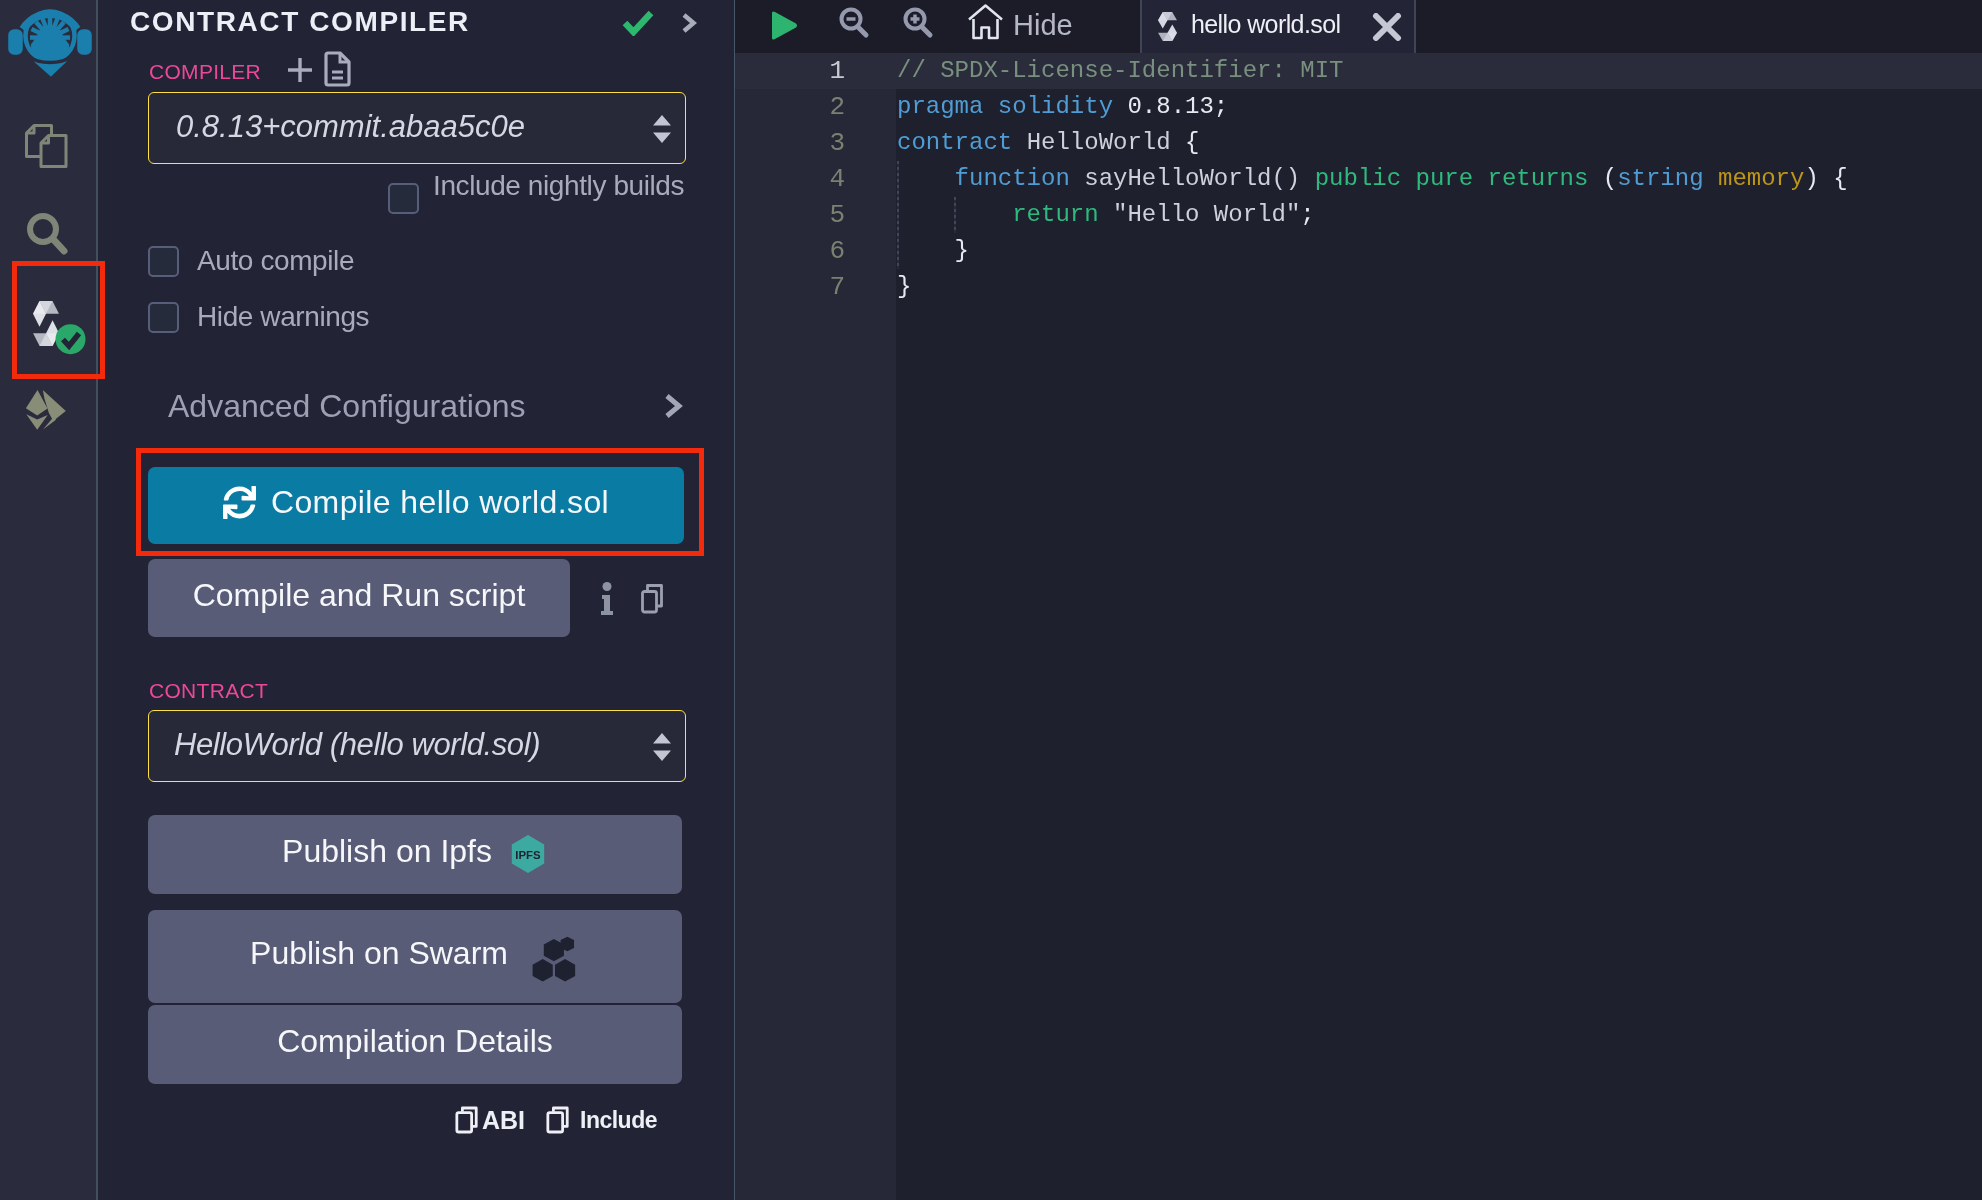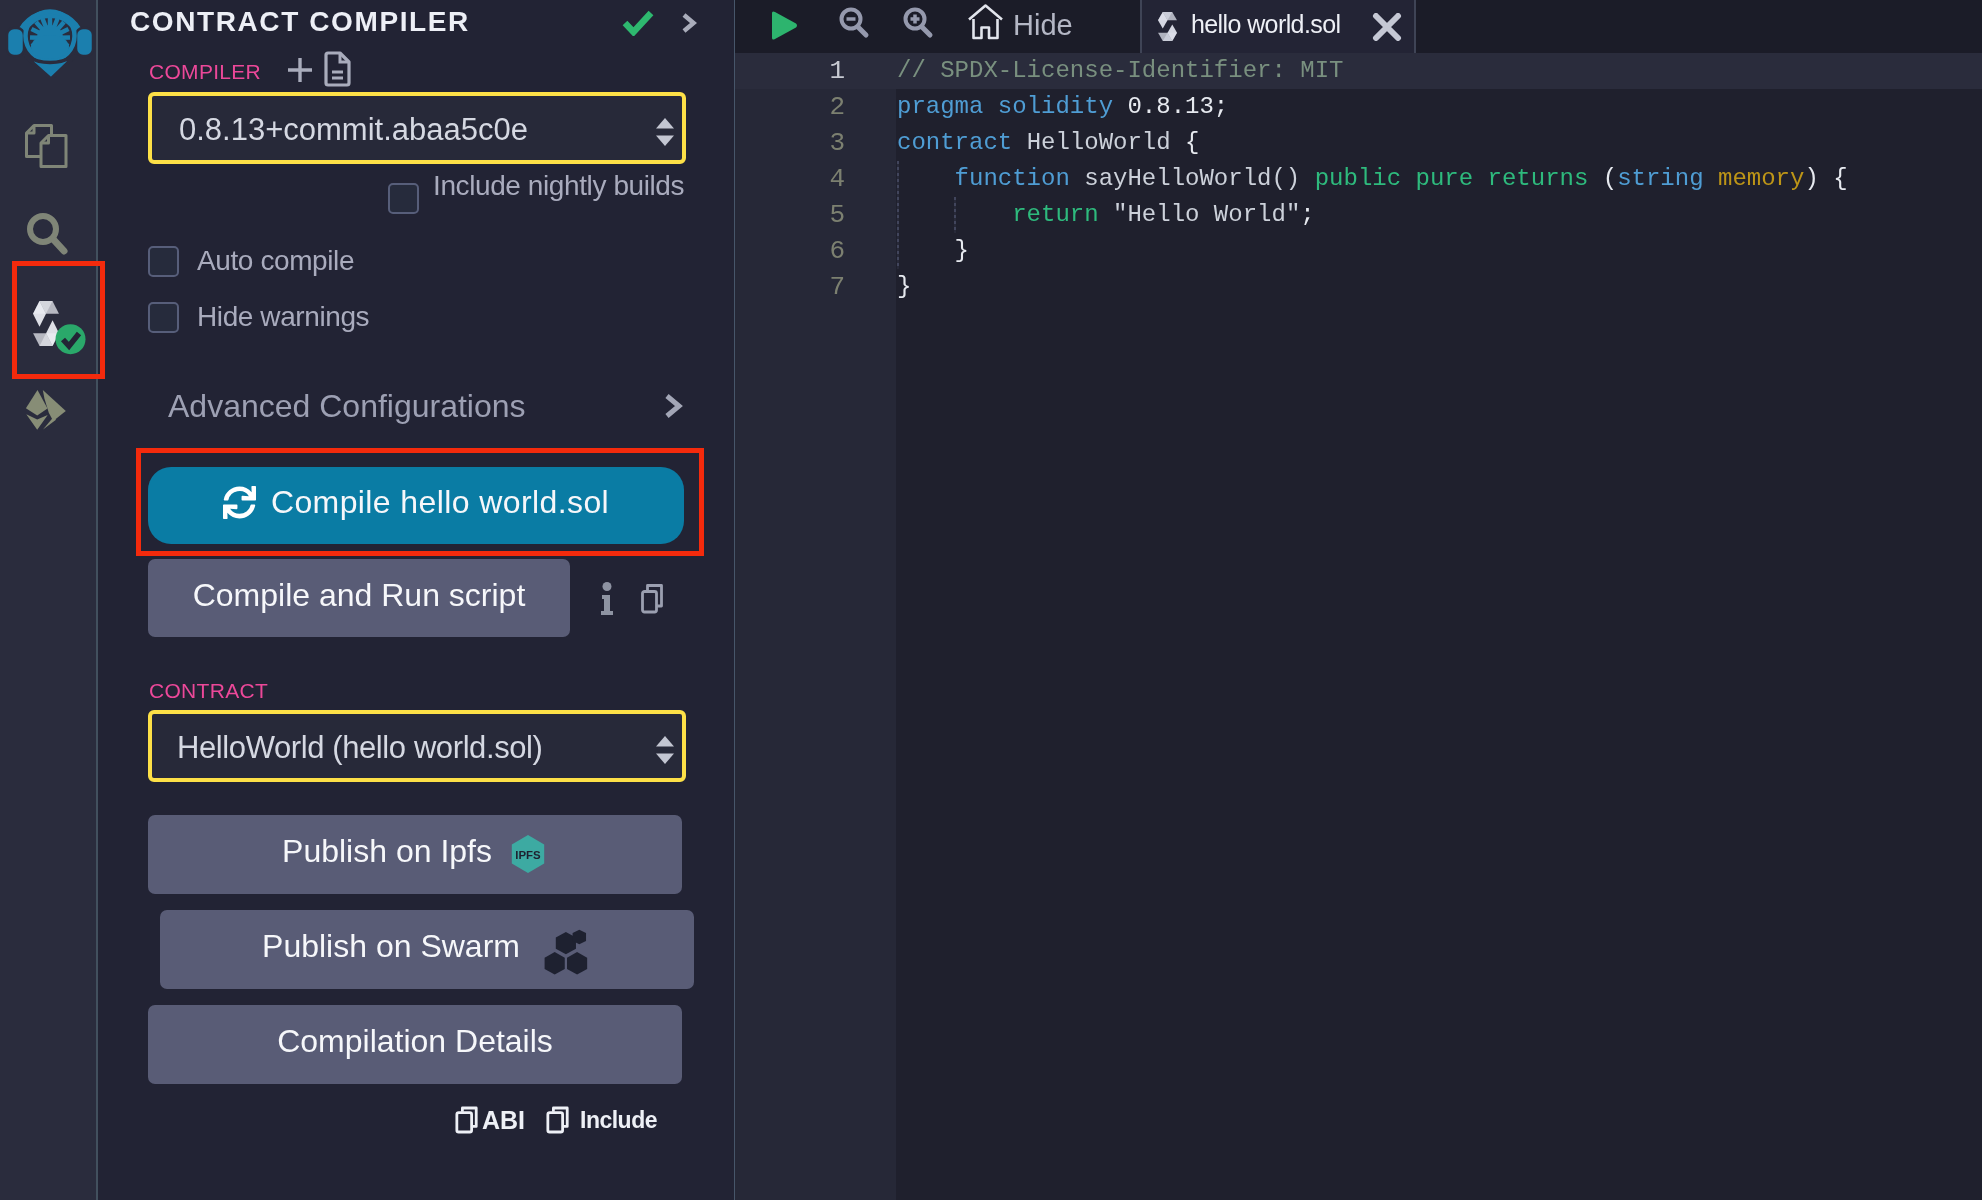--- a/index.html
+++ b/index.html
@@ -9,21 +9,21 @@
   #iconbar{left:0;top:0;width:96px;height:1200px;background:#2a2c3d;border-right:2px solid #42505e;}
   #panel{left:98px;top:0;width:636px;height:1200px;background:#222334;border-right:1px solid #47566a;}
   #tabbar{left:735px;top:0;width:1247px;height:53px;background:#1b1c28;}
   #curline{left:735px;top:53px;width:1247px;height:36px;background:#2a2c3c;}
   #gutter{left:735px;top:89px;width:161px;height:1111px;background:#262837;}
   #codebg{left:896px;top:89px;width:1086px;height:1111px;background:#1f202d;}
   
   .ptitle{left:130px;top:6px;font-size:28px;font-weight:bold;color:#edeff6;letter-spacing:1.6px;}
   .plabel{font-size:21px;color:#ec4899;letter-spacing:.3px;}
   .lab{color:#a9abbd;font-size:28px;letter-spacing:-0.4px;}
-  .sel{background:#272939;border:4px solid #fde047;border-radius:6px;color:#d5d8e2;font-size:31px;}
+  .sel{background:#272939;border:1px solid #fde047;border-radius:6px;color:#d5d8e2;font-size:31px;font-style:italic;}
   .cb{width:31px;height:31px;border:2px solid #575e7a;border-radius:5px;background:#262b3c;box-sizing:border-box;}
   .btn{border-radius:7px;color:#f6f7fa;font-size:32px;display:flex;align-items:center;justify-content:center;padding-bottom:6px;box-sizing:border-box;}
   .btn.grey{background:#595c76;}
   .btn.blue{background:#0a7ca4;}
   .redbox{border:5px solid #f42a0c;box-sizing:border-box;}
   
   .mono{font-family:"Liberation Mono",monospace;font-size:24px;line-height:36px;white-space:pre;}
   .guide{width:2px;background:repeating-linear-gradient(180deg,#41455c 0 3px,rgba(65,69,92,0.25) 3px 6px);}
   .tok-k{color:#4f9dd4;}
   .tok-c{color:#79907f;}
@@ -161,21 +161,21 @@
 <div class="abs lab" style="left:433px;top:170px;">Include nightly builds</div>
 <div class="abs cb" style="left:148px;top:246px;"></div>
 <div class="abs lab" style="left:197px;top:245px;">Auto compile</div>
 <div class="abs cb" style="left:148px;top:302px;"></div>
 <div class="abs lab" style="left:197px;top:301px;">Hide warnings</div>
 <div class="abs" style="left:168px;top:388px;font-size:32px;color:#9da0b3;">Advanced Configurations</div>
 <svg class="abs" style="left:662px;top:393px" width="22" height="26" viewBox="0 0 22 26">
   <path d="M5 3 L17 13 L5 23" stroke="#a3a6b6" stroke-width="5" fill="none"></path>
 </svg>
 <div class="abs redbox" style="left:136px;top:448px;width:568px;height:108px;"></div>
-<div class="abs btn blue" style="left:148px;top:467px;width:536px;height:77px;border-radius:23px;">
+<div class="abs btn blue" style="left:148px;top:467px;width:536px;height:77px;">
   <svg width="33" height="33" viewBox="0 0 512 512" style="margin-right:15px">
     <path fill="#fff" d="M440.65 12.57l4 82.77A247.16 247.16 0 0 0 255.83 8C134.73 8 33.91 94.92 12.29 209.82A12 12 0 0 0 24.09 224h49.05a12 12 0 0 0 11.67-9.26 175.91 175.91 0 0 1 317-56.94l-101.46-4.86a12 12 0 0 0-12.57 12v47.41a12 12 0 0 0 12 12H500a12 12 0 0 0 12-12V12a12 12 0 0 0-12-12h-47.37a12 12 0 0 0-11.98 12.57zM255.83 432a175.61 175.61 0 0 1-146-77.8l101.8 4.87a12 12 0 0 0 12.57-12v-47.4a12 12 0 0 0-12-12H12a12 12 0 0 0-12 12V500a12 12 0 0 0 12 12h47.35a12 12 0 0 0 12-12.6l-4-82.57A247.17 247.17 0 0 0 255.83 504c121.11 0 221.93-86.92 243.55-201.82a12 12 0 0 0-11.8-14.18h-49.05a12 12 0 0 0-11.67 9.26A175.86 175.86 0 0 1 255.83 432z"></path>
   </svg>
   <span style="letter-spacing:0.4px;">Compile hello world.sol</span>
 </div>
 <div class="abs btn grey" style="left:148px;top:559px;width:422px;height:78px;">Compile and Run script</div>
 <svg class="abs" style="left:599px;top:582px" width="16" height="34" viewBox="0 0 16 34">
   <circle cx="8" cy="4.5" r="4.5" fill="#8e93a2"></circle>
   <path d="M3 13 H11 V29 H14 V33 H2 V29 H5 V17 H3 Z" fill="#8e93a2"></path>
 </svg>
@@ -191,21 +191,21 @@
     <path d="M12 30 L21 19.5 H3 Z" fill="#c3c6d2"></path>
   </svg>
 </div>
 <div class="abs btn grey" style="left:148px;top:815px;width:534px;height:79px;">
   <span>Publish on Ipfs</span>
   <svg width="40" height="40" viewBox="0 0 38 42" style="margin-left:16px;margin-top:4px;flex:none">
     <path d="M19 1 L36 11 V31 L19 41 L2 31 V11 Z" fill="#3daaa2"></path>
     <text x="19" y="26" font-size="12" font-weight="bold" fill="#1e2130" text-anchor="middle" font-family="Liberation Sans">IPFS</text>
   </svg>
 </div>
-<div class="abs btn grey" style="left:160px;top:910px;width:534px;height:79px;">
+<div class="abs btn grey" style="left:148px;top:910px;width:534px;height:93px;">
   <span>Publish on Swarm</span>
   <svg width="50" height="56" viewBox="0 0 44 50" style="margin-left:22px;margin-top:8px;flex:none">
     <path d="M21 8 L30 13 V23 L21 28 L12 23 V13 Z" fill="#1e2130"></path>
     <path d="M11 26 L20 31 V41 L11 46 L2 41 V31 Z" fill="#1e2130"></path>
     <path d="M31 26 L40 31 V41 L31 46 L22 41 V31 Z" fill="#1e2130"></path>
     <path d="M33 6 L39 9 V16 L33 19 L27 16 V9 Z" fill="#1e2130"></path>
   </svg>
 </div>
 <div class="abs btn grey" style="left:148px;top:1005px;width:534px;height:79px;">Compilation Details</div>
 <svg class="abs" style="left:455px;top:1105px" width="24" height="30" viewBox="0 0 26 32">

